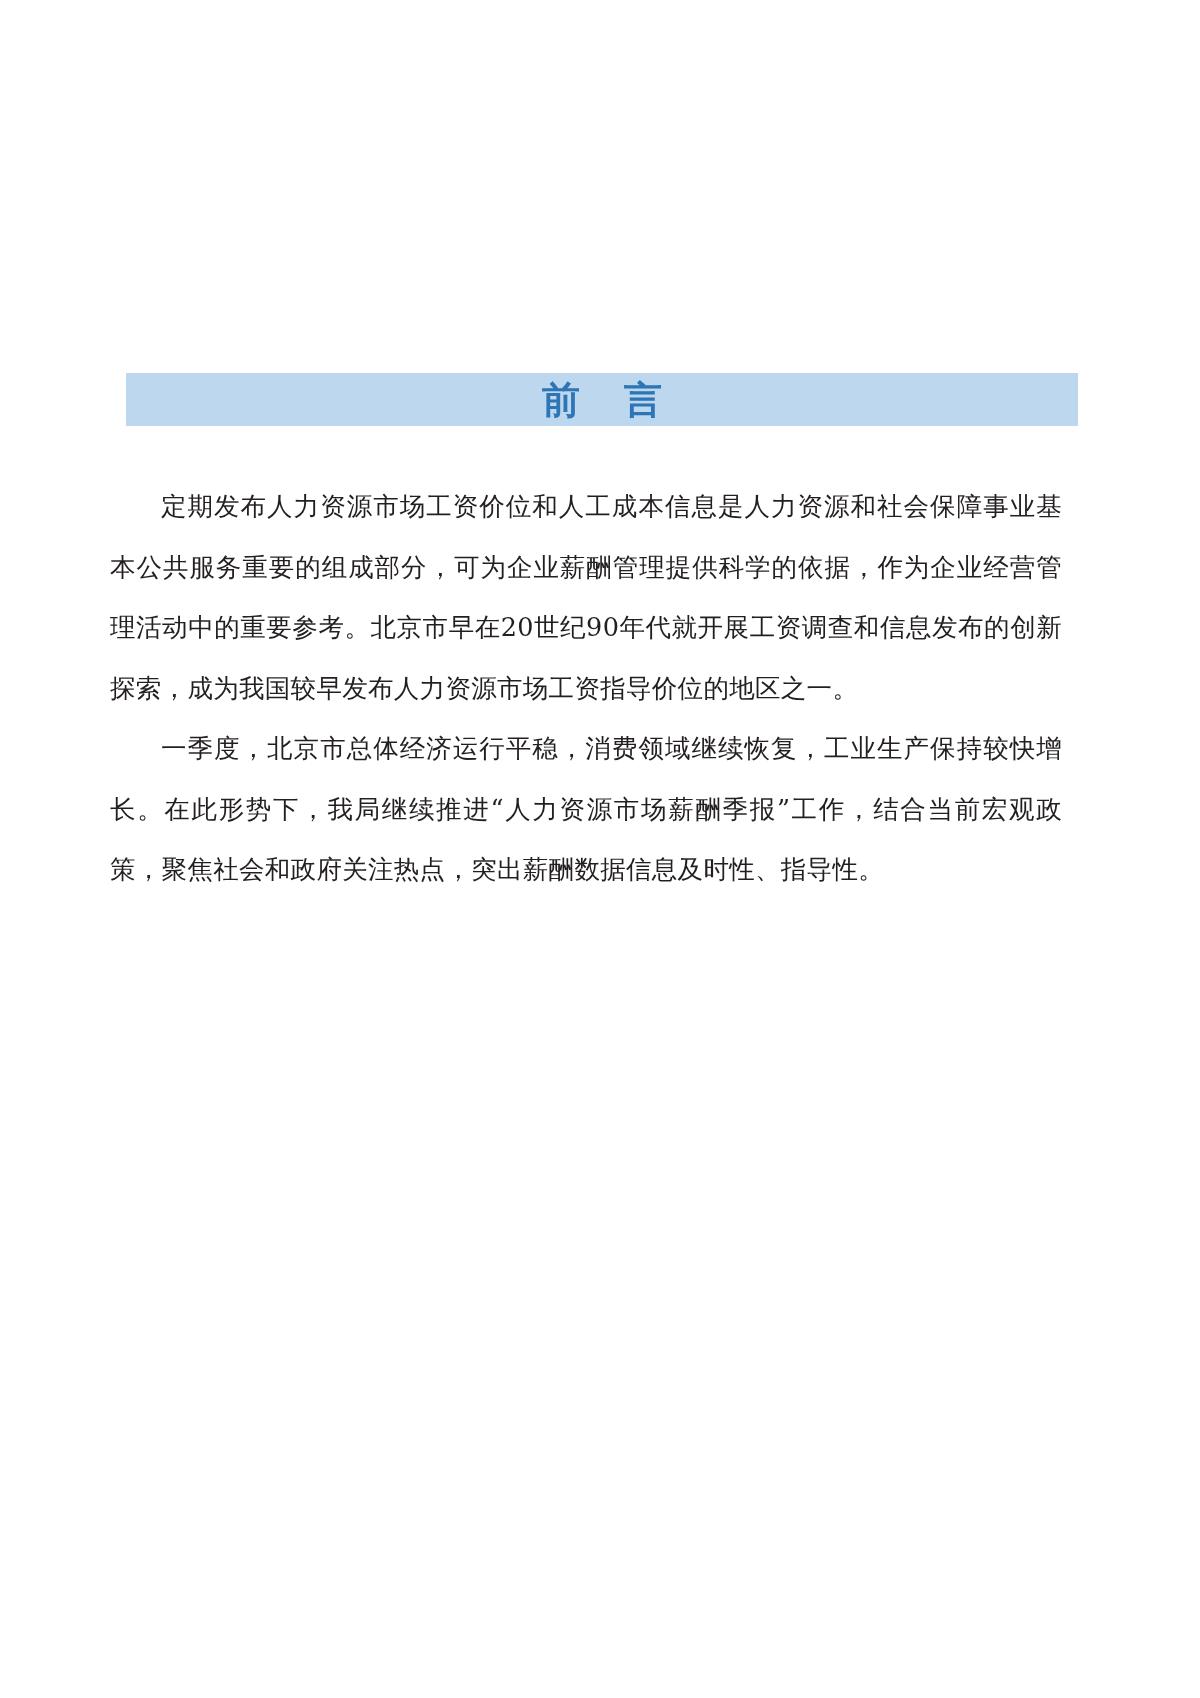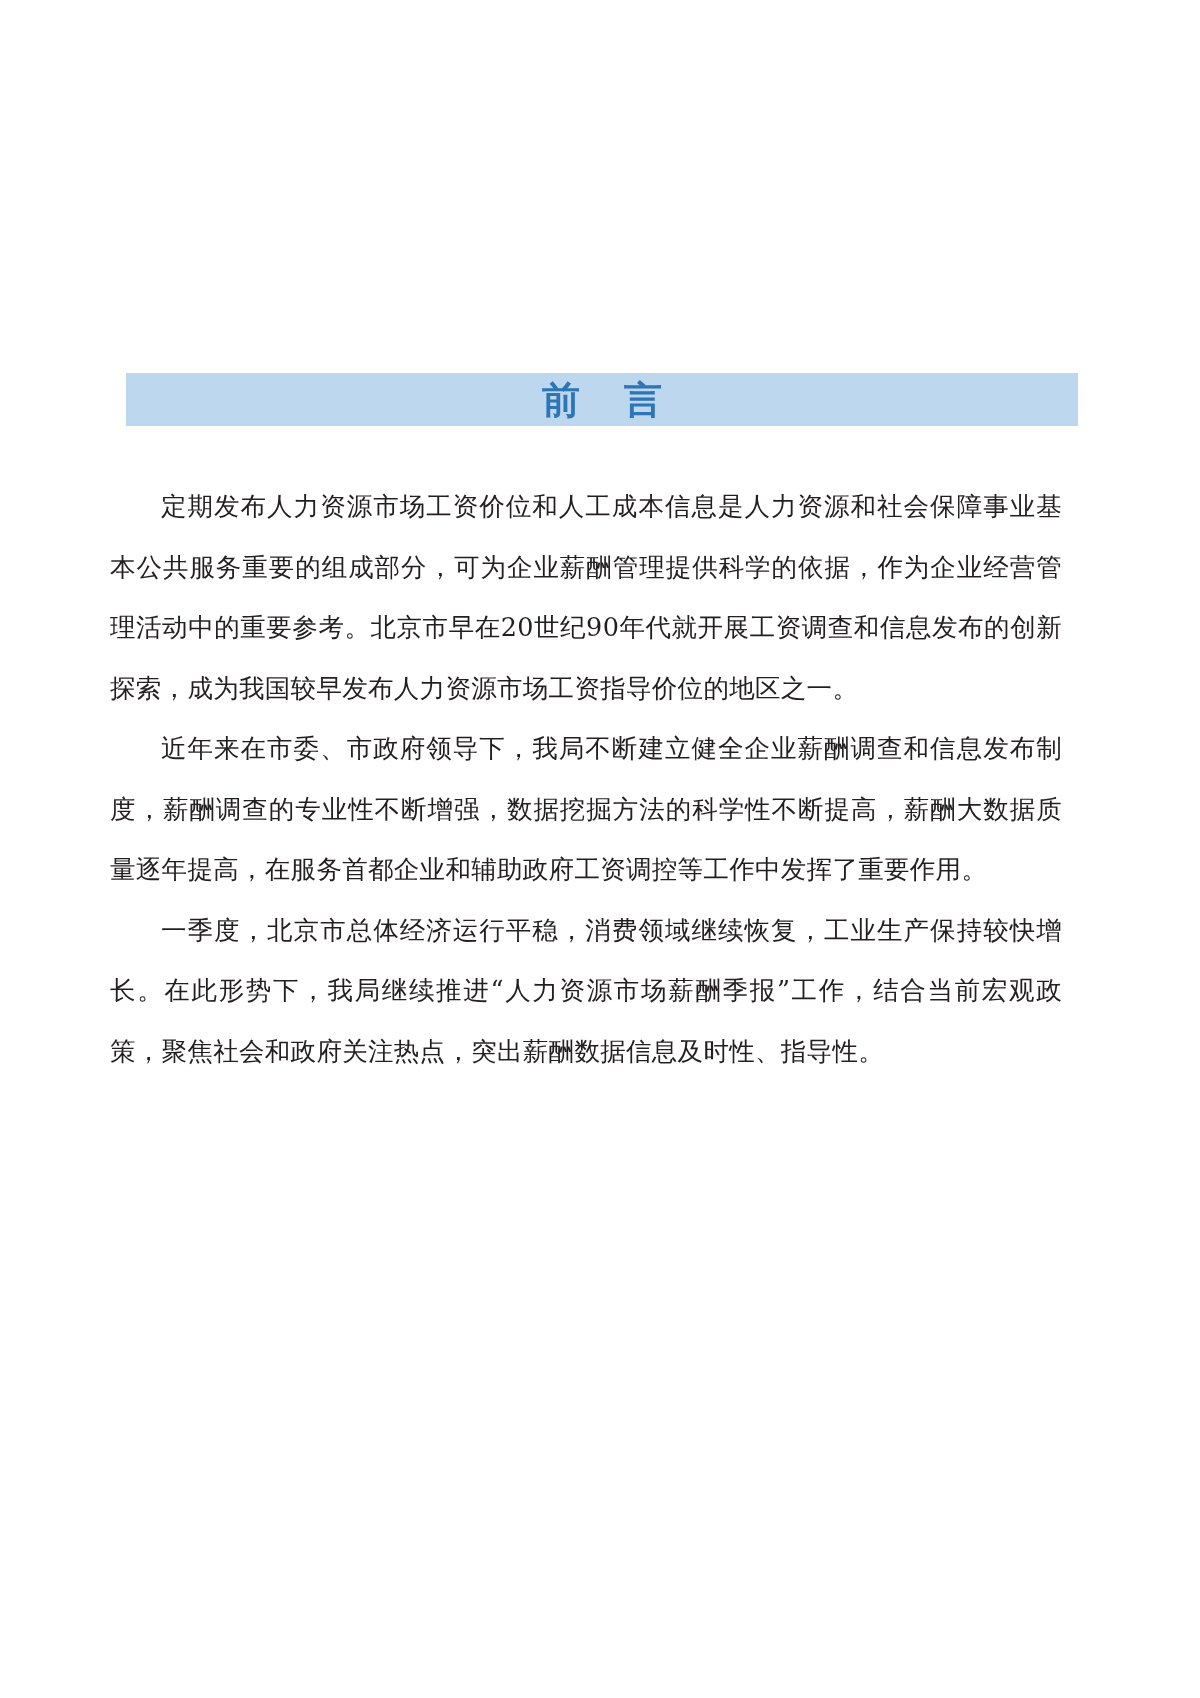--- a/index.html
+++ b/index.html
@@ -60,16 +60,15 @@
 </head>
 <body>
 
 <div class="page">
   <div class="title-bar">
     <span class="title-text">前言</span>
   </div>
 
   <div class="body">
     <p class="para">定期发布人力资源市场工资价位和人工成本信息是人力资源和社会保障事业基本公共服务重要的组成部分，可为企业薪酬管理提供科学的依据，作为企业经营管理活动中的重要参考。北京市早在20世纪90年代就开展工资调查和信息发布的创新探索，成为我国较早发布人力资源市场工资指导价位的地区之一。</p>
-    <p class="para">近年来在市委、市政府领导下，我局不断建立健全企业薪酬调查和信息发布制度，薪酬调查的专业性不断增强，数据挖掘方法的科学性不断提高，薪酬大数据质量逐年提高，在服务首都企业和辅助政府工资调控等工作中发挥了重要作用。</p>
     <p class="para">一季度，北京市总体经济运行平稳，消费领域继续恢复，工业生产保持较快增长。在此形势下，我局继续推进“人力资源市场薪酬季报”工作，结合当前宏观政策，聚焦社会和政府关注热点，突出薪酬数据信息及时性、指导性。</p>
   </div>
 </div>
 
 </body></html>

